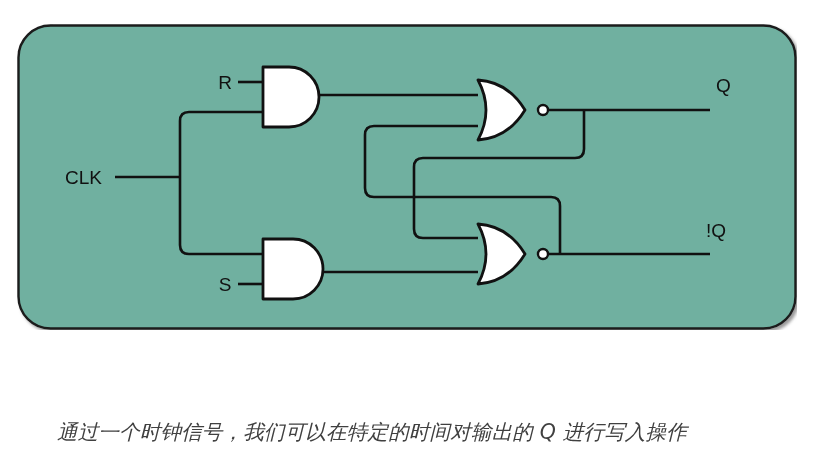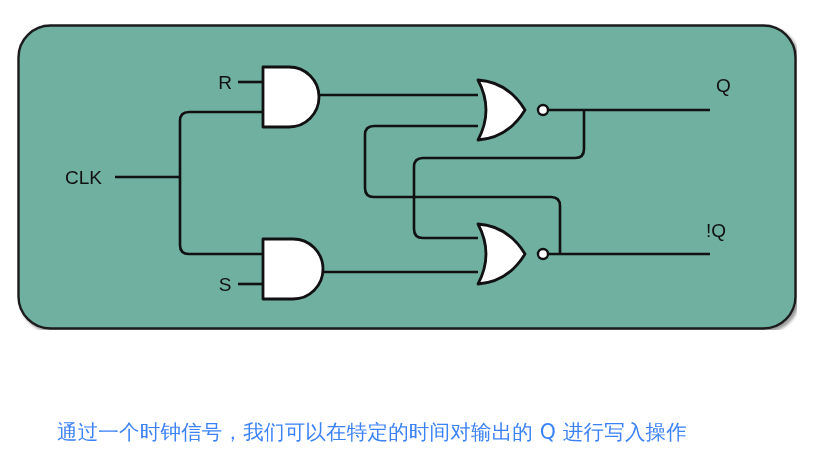--- a/index.html
+++ b/index.html
@@ -33,24 +33,25 @@
     height: 306px;
   }
   #caption {
     position: absolute;
     left: 0px;
     top: 417px;
     width: 744px;
     text-align: center;
     font-size: 20.5px;
     line-height: 30px;
-    color: #3b82f6;
+    color: #404040;
     letter-spacing: 0.2px;
     font-family: "DejaVu Sans", "Liberation Sans", sans-serif;
     white-space: nowrap;
+    font-style: italic;
   }
   .gate-label {
     font-family: "Liberation Sans", "DejaVu Sans", sans-serif;
     font-size: 19px;
     fill: #111111;
   }
 </style>
 </head>
 <body>
 

